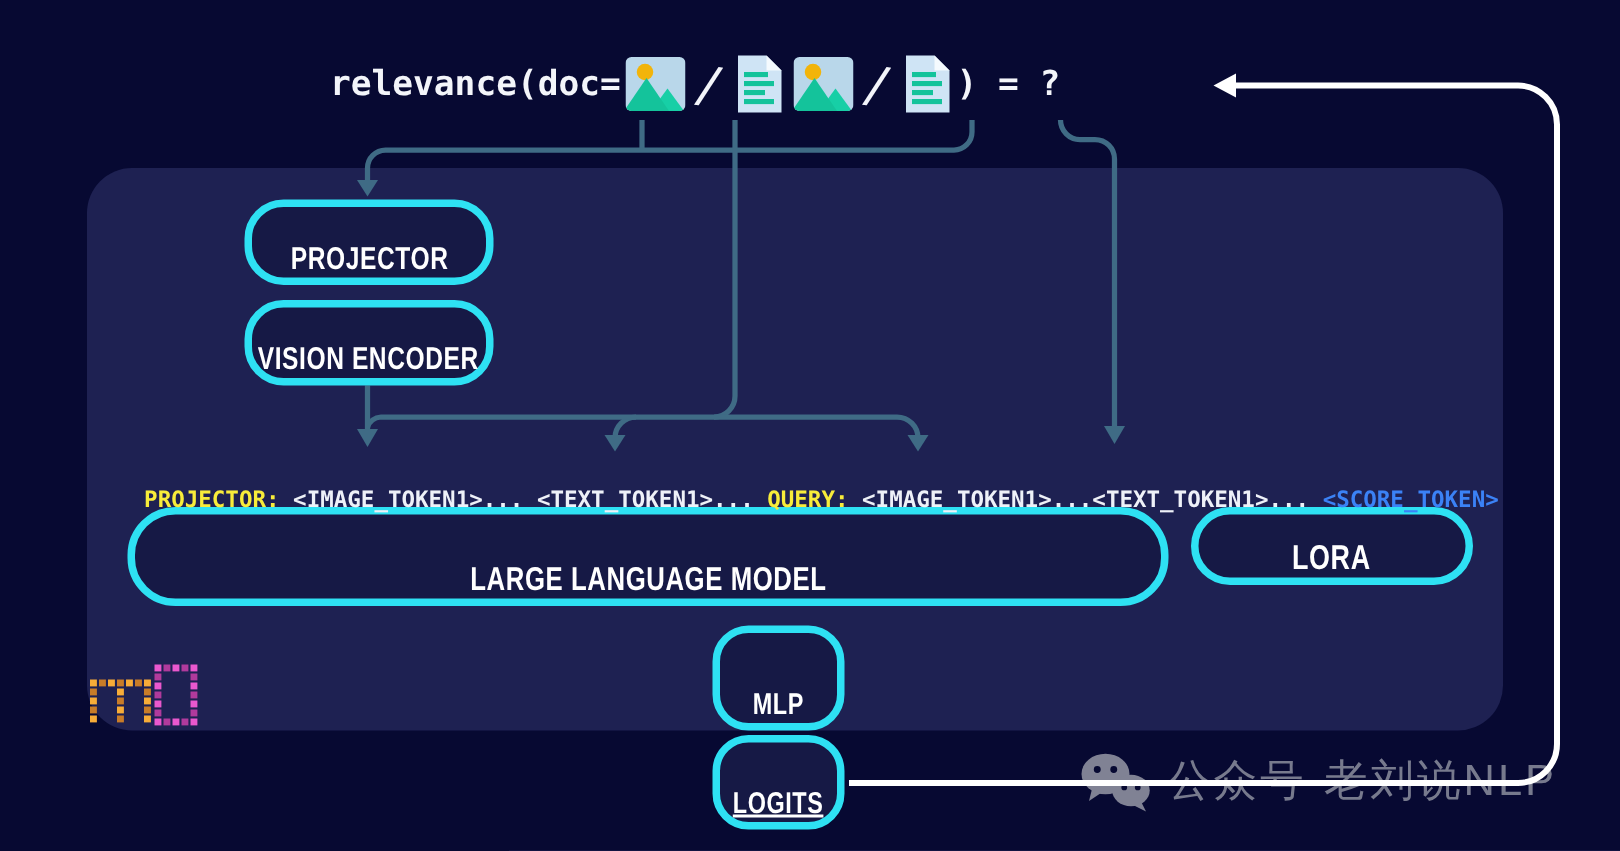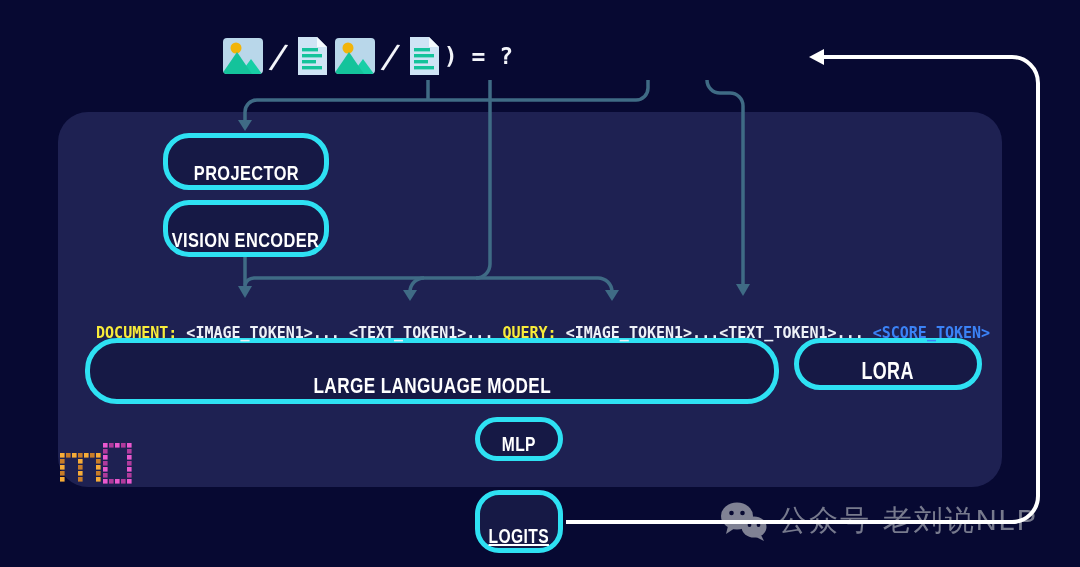--- a/index.html
+++ b/index.html
@@ -32,21 +32,21 @@
     z-index:4;color:#fff;
   }
   .block .lbl{
     display:inline-block;transform:scaleX(0.78);transform-origin:center;
     font-weight:bold;letter-spacing:0.5px;white-space:nowrap;
   }
   .b-projector{left:163px;top:133px;width:166px;height:57px;font-size:21px;}
   .b-vision{left:163px;top:200px;width:166px;height:57px;font-size:21px;}
   .b-llm{left:85px;top:338px;width:694px;height:66px;font-size:22px;border-radius:32px;}
   .b-lora{left:794px;top:338px;width:188px;height:52px;font-size:23px;border-radius:32px;}
-  .b-mlp{left:475px;top:417px;width:88px;height:44px;font-size:20px;border-radius:24px;}
+  .b-mlp{left:475px;top:417px;width:88px;height:70px;font-size:20px;border-radius:24px;}
   .b-logits{left:475px;top:490px;width:88px;height:63px;font-size:20px;border-radius:24px;text-decoration:underline;}
   
   .tokens{
     left:78px;top:306px;z-index:4;white-space:pre;
     font-family:"DejaVu Sans Mono", monospace;font-weight:bold;font-size:15px;
     letter-spacing:0;
   }
   .tok-label{color:#f8ec3a;}
   .tok-plain{color:#eef1f8;}
   .tok-score{color:#3b82f6;}
@@ -82,20 +82,21 @@
   <g fill="#3f6b85">
     <polygon points="238,120 252,120 245,131"></polygon>
     <polygon points="238,286 252,286 245,298"></polygon>
     <polygon points="403,290 417,290 410,301"></polygon>
     <polygon points="605,290 619,290 612,301"></polygon>
     <polygon points="736,284 750,284 743,296"></polygon>
   </g>
 </svg>
 
 <div class="abs formula">
+  <span>relevance(doc=</span>
   <svg width="42" height="42" viewBox="0 0 42 42">
     <clipPath id="r1">
         <rect x="1" y="3" width="40" height="36" rx="4"></rect>
       </clipPath>
     <g clip-path="url(#r1)">
       <rect x="1" y="3" width="40" height="36" fill="#b9d7ea"></rect>
       <circle cx="14" cy="13" r="5.5" fill="#f2b40a"></circle>
       <polygon points="18,39 29,24 40,39" fill="#17cfa6"></polygon>
       <polygon points="0,39 15,17 30,39" fill="#14c39b"></polygon>
     </g>
@@ -149,21 +150,21 @@
   <span class="lbl">LORA</span>
 </div>
 <div class="abs block b-mlp">
   <span class="lbl">MLP</span>
 </div>
 <div class="abs block b-logits">
   <span class="lbl">LOGITS</span>
 </div>
 
 <div class="abs tokens">
-  <span class="tok-label">DOCUMENT:</span><span class="tok-plain"> &lt;IMAGE_TOKEN1&gt;... &lt;TEXT_TOKEN1&gt;... </span><span class="tok-label">QUERY:</span><span class="tok-plain"> &lt;IMAGE_TOKEN1&gt;...&lt;TEXT_TOKEN1&gt;... </span><span class="tok-score">&lt;SCORE_TOKEN&gt;</span>
+  <span class="tok-label">PROJECTOR:</span><span class="tok-plain"> &lt;IMAGE_TOKEN1&gt;... &lt;TEXT_TOKEN1&gt;... </span><span class="tok-label">QUERY:</span><span class="tok-plain"> &lt;IMAGE_TOKEN1&gt;...&lt;TEXT_TOKEN1&gt;... </span><span class="tok-score">&lt;SCORE_TOKEN&gt;</span>
 </div>
 
 <div class="abs m0">
   <span class="sr">m0</span>
   <svg width="82" height="50" viewBox="0 0 82 50">
       <rect x="3" y="13" width="4.6" height="4.6" fill="#f7ac38"></rect>
       <rect x="9" y="13" width="4.6" height="4.6" fill="#c87c28"></rect>
       <rect x="15" y="13" width="4.6" height="4.6" fill="#f7ac38"></rect>
       <rect x="21" y="13" width="4.6" height="4.6" fill="#c87c28"></rect>
       <rect x="27" y="13" width="4.6" height="4.6" fill="#f7ac38"></rect>

